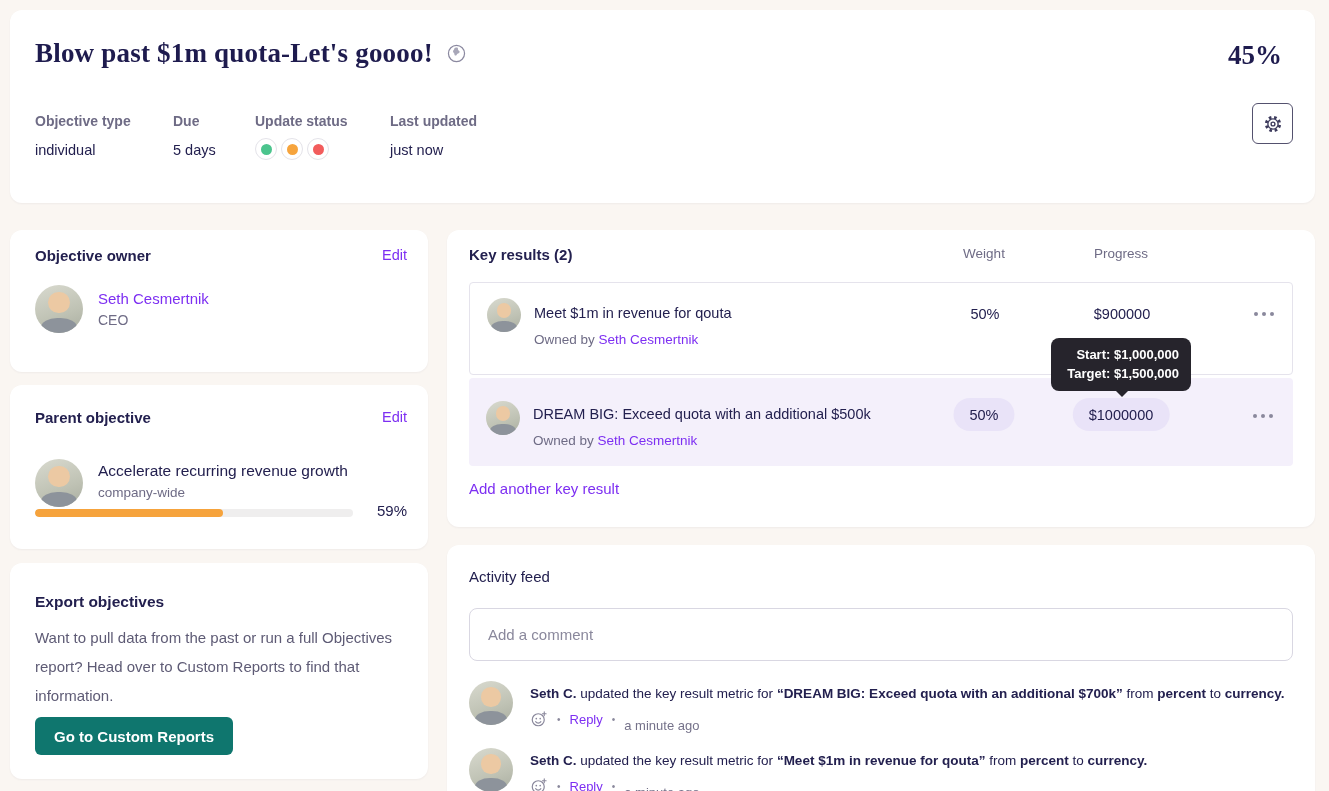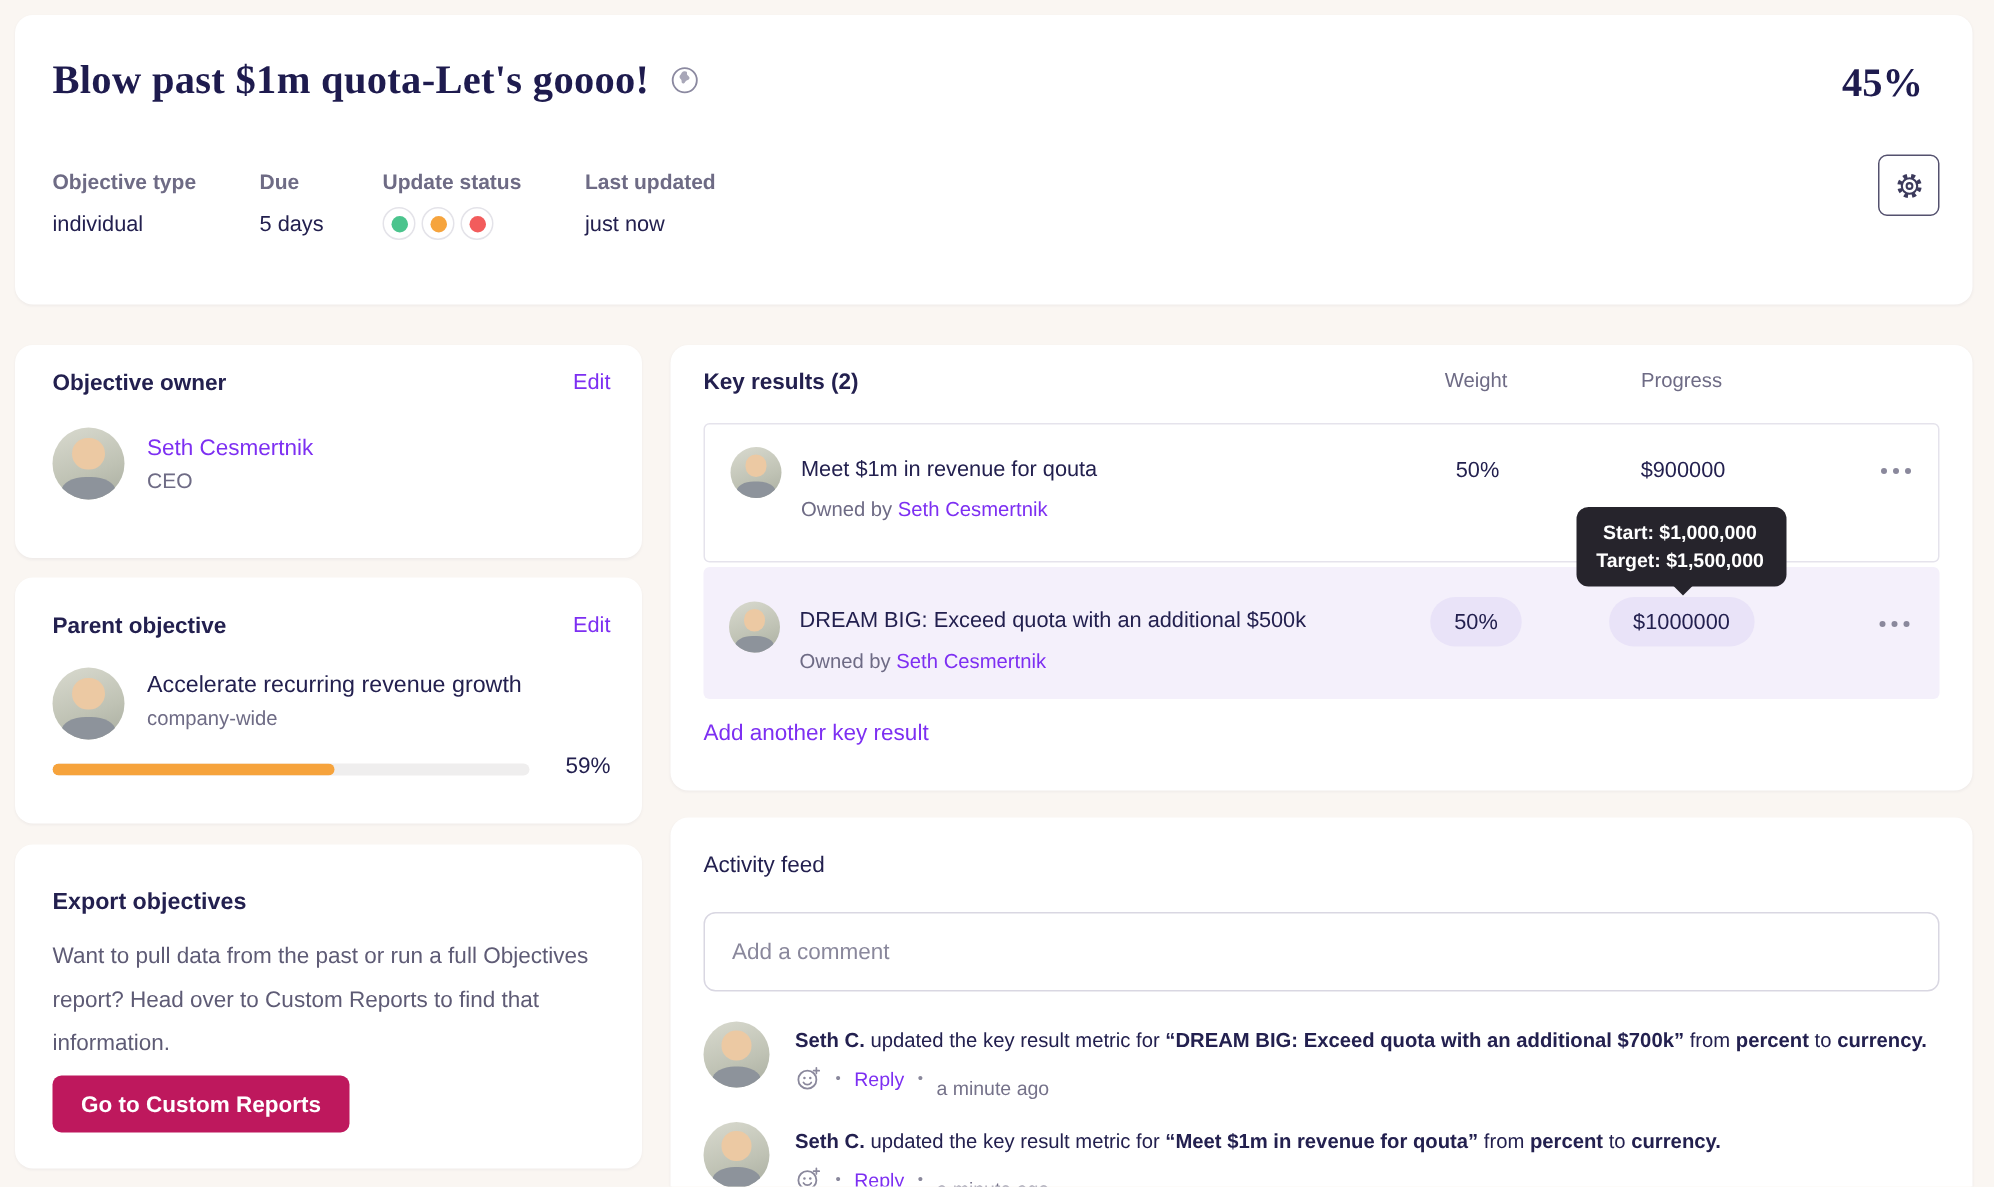--- a/index.html
+++ b/index.html
@@ -62,36 +62,36 @@
     content:""; position:absolute; width:44%; height:44%; left:28%; top:14%;
     background:#ecc9a3; border-radius:50%;
   }
   .avatar::after {
     content:""; position:absolute; width:74%; height:42%; left:13%; bottom:-10%;
     background:#8d939b; border-radius:46% 46% 0 0;
   }
   .owner-row { position:absolute; left:25px; top:55px; display:flex; gap:15px; }
   .person-name { font-size:15px; color:#7d2ff2; margin-top:5px; cursor:pointer; }
   .person-role { font-size:14px; color:#6e6b85; margin-top:5px; }
-  #parent-card .owner-row { top:60px; }
+  #parent-card .owner-row { top:74px; }
   .parent-name { font-size:15.5px; color:#23204f; margin-top:3px; }
   .parent-scope { font-size:13.5px; color:#6e6b85; margin-top:5px; }
   .pbar-track {
     position:absolute; left:25px; top:124px; width:318px; height:8px;
     background:#efeeee; border-radius:4px; overflow:hidden;
   }
   .pbar-fill { height:100%; border-radius:4px; }
   .pbar-pct { position:absolute; right:21px; top:117px; font-size:15px; color:#23204f; }
   .export-body {
     position:absolute; left:25px; top:60px; width:370px;
     font-size:15px; line-height:29px; color:#5e5b75;
   }
   .cta-btn {
     position:absolute; left:25px; top:154px; height:38px; padding:0 19px;
-    background:#be185d; color:#fff; font-size:15px; font-weight:700;
+    background:#0f766e; color:#fff; font-size:15px; font-weight:700;
     font-family:"Liberation Sans", sans-serif;
     border:none; border-radius:6px; cursor:pointer;
   }
   
   #kr-card { left:447px; top:230px; width:868px; height:297px; }
   .kr-head { position:absolute; left:22px; top:16px; font-size:15px; font-weight:700; color:#23204f; }
   .kr-col-label { position:absolute; top:16px; font-size:13.5px; color:#6e6b85; transform:translateX(-50%);text-align:right; }
   .kr-col-label.w { left:537px; }
   .kr-col-label.p { left:674px; }
   .kr-row { position:absolute; left:22px; width:824px; border-radius:4px; }
@@ -115,21 +115,21 @@
   .pill.w { left:515px; } .pill.p { left:652px; }
   .menu-dots {
     position:absolute; left:794px; transform:translateX(-50%);
     display:flex; gap:4px; cursor:pointer;
   }
   .kr-row.r1 .menu-dots { top:29px; } .kr-row.r2 .menu-dots { top:36px; }
   .menu-dots i { width:4px; height:4px; border-radius:50%; background:#8a889c; }
   .tooltip {
     position:absolute; left:604px; top:108px; width:140px; z-index:5;
     background:#26242c; color:#fff; border-radius:8px;
-    padding:7px 12px 8px 10px; text-align:center;
+    padding:7px 12px 8px 10px; text-align:right;
     font-size:13px; font-weight:700; line-height:19px;
   }
   .tooltip::after {
     content:""; position:absolute; left:64px; bottom:-6px;
     border-left:7px solid transparent; border-right:7px solid transparent;
     border-top:7px solid #26242c;
   }
   .add-kr { position:absolute; left:22px; top:250px; font-size:15px; color:#7d2ff2; cursor:pointer; }
   
   #activity-card { left:447px; top:545px; width:868px; height:270px; }

